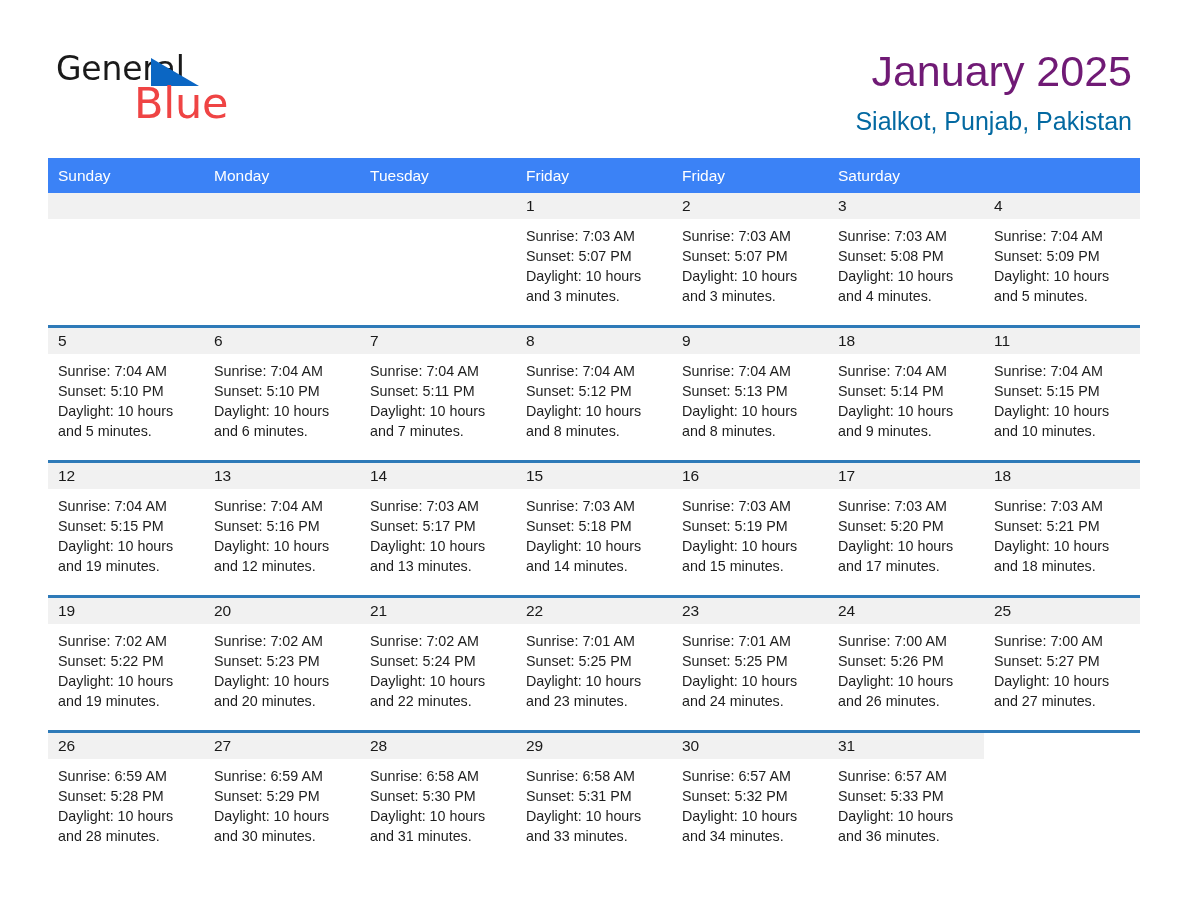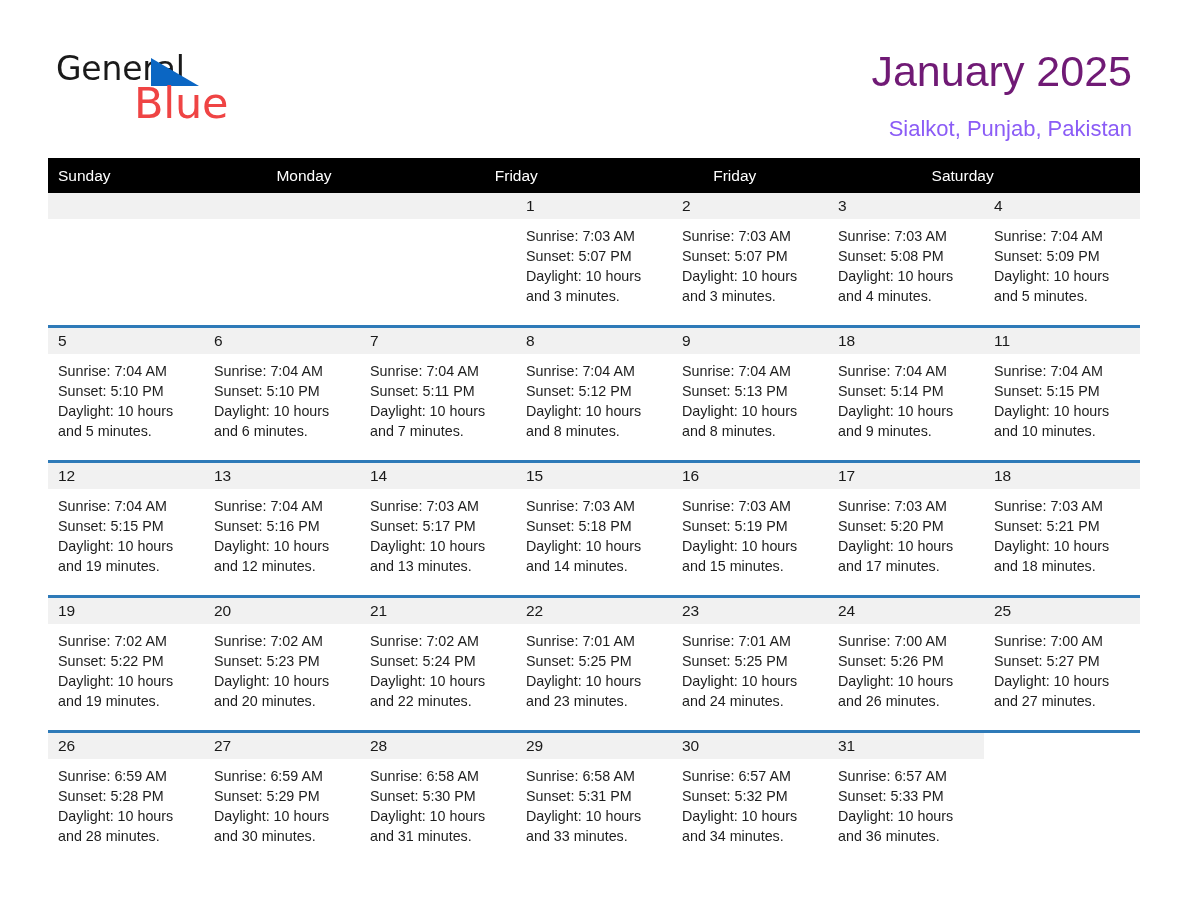--- a/index.html
+++ b/index.html
@@ -75,40 +75,40 @@
     text-align: right;
   }
   .month-title {
     font-size: 43px;
     font-weight: 400;
     color: #701a75;
     line-height: 1.08;
     white-space: nowrap;
   }
   .location-title {
-    margin-top: 23px;
-    font-size: 22px;
+    margin-top: 14px;
+    font-size: 25px;
     font-weight: 400;
-    color: #8b5cf6;
+    color: #0369a1;
     line-height: 1.1;
     white-space: nowrap;
   }
 
   
   .calendar {
     position: absolute;
     left: 48px;
     top: 158px;
     width: 1092px;
   }
 
   .weekdays {
     display: grid;
-    grid-template-columns: repeat(5, 1fr);
-    background: #000000;
+    grid-template-columns: repeat(7, 1fr);
+    background: #3b82f6;
   }
   .weekday {
     color: #ffffff;
     font-size: 15.5px;
     padding: 8px 0 8px 10px;
     line-height: 1.25;
     box-sizing: border-box;
     white-space: nowrap;
   }
 
@@ -179,20 +179,21 @@
       <div class="month-title">January 2025</div>
       <div class="location-title">Sialkot, Punjab, Pakistan</div>
     </div>
 
   </div>
 
   <div class="calendar">
     <div class="weekdays">
         <div class="weekday">Sunday</div>
         <div class="weekday">Monday</div>
+        <div class="weekday">Tuesday</div>
         <div class="weekday">Friday</div>
         <div class="weekday">Friday</div>
         <div class="weekday">Saturday</div>
       </div>
     <div id="weeks-container">
         <div class="week">
           <div class="week-grid">
             <div class="day empty">
               <div class="day-number-band"><span class="day-number"></span></div>
               <div class="day-body"></div>

